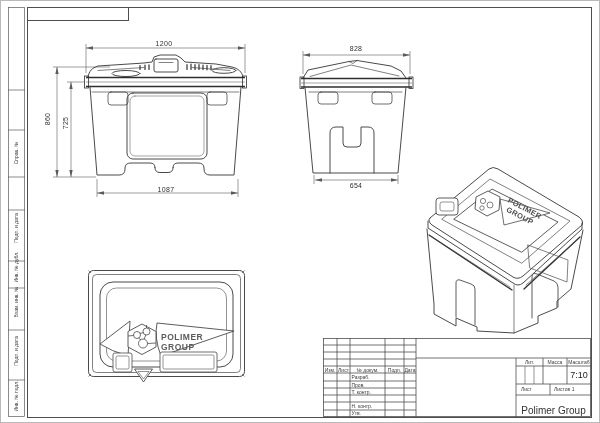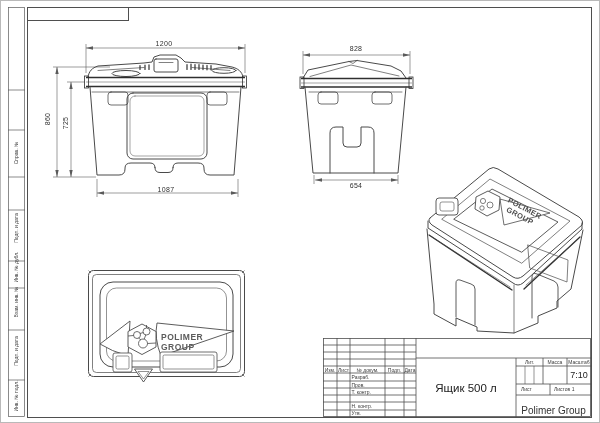--- a/index.html
+++ b/index.html
@@ -251,21 +251,20 @@
     <span class="tb-txt tb-center" style="left:7px;top:31.5px">Изм.</span>
     <span class="tb-txt tb-center" style="left:20.5px;top:31.5px">Лист</span>
     <span class="tb-txt tb-center" style="left:44.5px;top:31.5px">№ докум.</span>
     <span class="tb-txt tb-center" style="left:71.5px;top:31.5px">Подп.</span>
     <span class="tb-txt tb-center" style="left:87px;top:31.5px">Дата</span>
     <span class="tb-txt" style="left:28.5px;top:37px">Разраб.</span>
     <span class="tb-txt" style="left:28.5px;top:44.5px">Пров.</span>
     <span class="tb-txt" style="left:28.5px;top:51.5px">Т. контр.</span>
     <span class="tb-txt" style="left:28.5px;top:65.5px">Н. контр.</span>
     <span class="tb-txt" style="left:28.5px;top:73px">Утв.</span>
-    <div class="tb-title">Ящик 500 л</div>
     <span class="tb-txt tb-center" style="left:206.5px;top:24px">Лит.</span>
     <span class="tb-txt tb-center" style="left:232px;top:24px">Масса</span>
     <span class="tb-txt tb-center" style="left:256px;top:24px">Масштаб</span>
     <span class="tb-scale" style="left:256px;top:37px">7:10</span>
     <span class="tb-txt" style="left:198px;top:49px">Лист</span>
     <span class="tb-txt" style="left:231px;top:49px">Листов 1</span>
     <div class="tb-company">Polimer Group</div>
   </div>
 
 </div>

